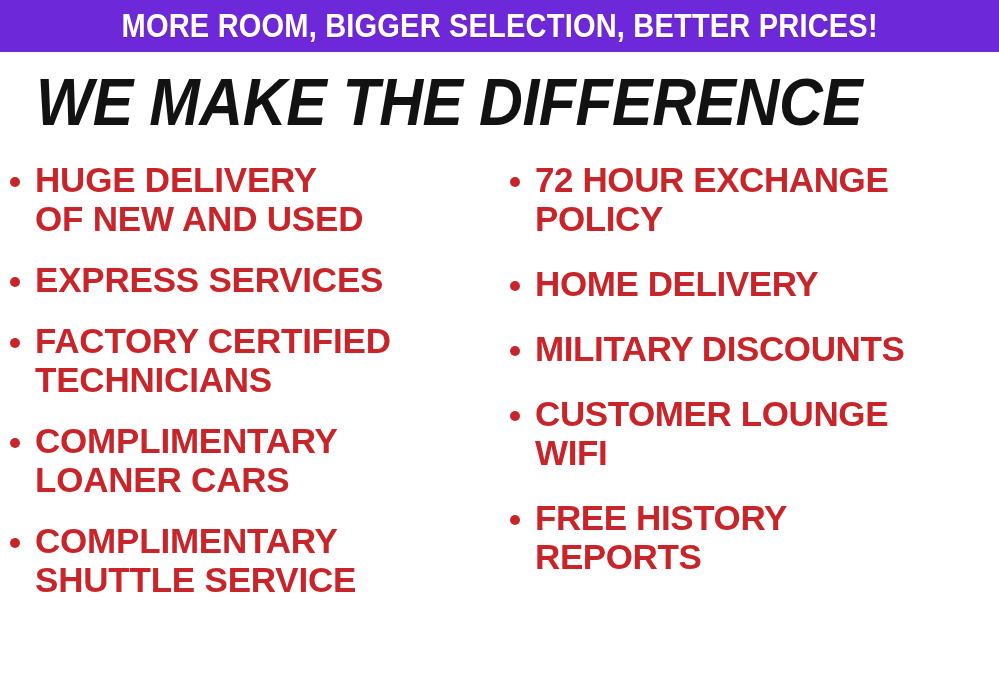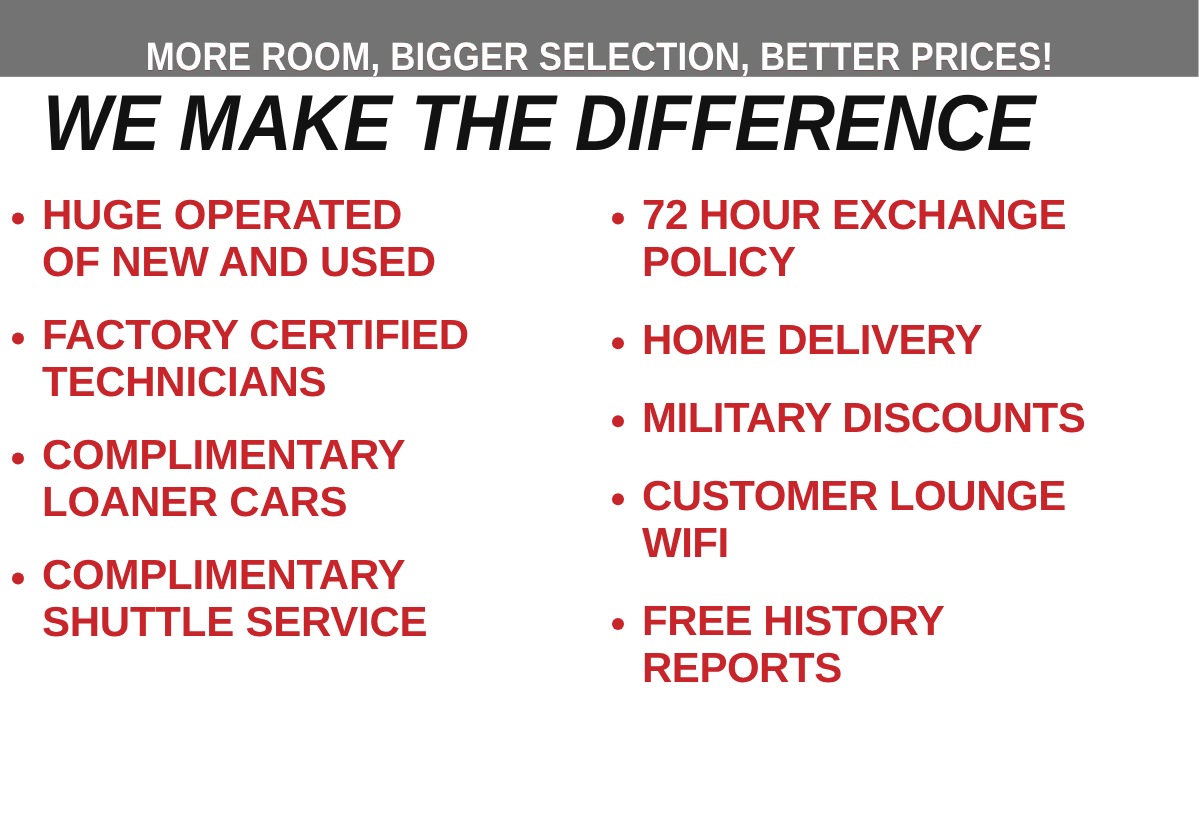--- a/index.html
+++ b/index.html
@@ -18,24 +18,24 @@
     background: #ffffff;
     overflow: hidden;
   }
 
   
   .top-banner {
     position: absolute;
     left: 0;
     top: 0;
     width: 999px;
-    height: 64px;
-    background: #737373;
+    height: 52px;
+    background: #6d28d9;
     display: flex;
-    align-items: flex-end;
+    align-items: center;
     justify-content: center;
     box-sizing: border-box;
   }
   .top-banner-text {
     color: #ffffff;
     font-family: "Liberation Sans", "DejaVu Sans", sans-serif;
     font-weight: bold;
     font-size: 33px;
     line-height: 34px;
     letter-spacing: 0.2px;
@@ -123,22 +123,26 @@
 
   <div class="headline">
     <span class="headline-text">WE MAKE THE DIFFERENCE</span>
   </div>
 
   <div class="features">
 
     <div class="feature-col col-left">
       <div class="feature-item">
         <span class="bullet-dot"></span>
-        <span class="feature-label">HUGE OPERATED
+        <span class="feature-label">HUGE DELIVERY
 OF NEW AND USED</span>
+      </div>
+      <div class="feature-item">
+        <span class="bullet-dot"></span>
+        <span class="feature-label">EXPRESS SERVICES</span>
       </div>
       <div class="feature-item">
         <span class="bullet-dot"></span>
         <span class="feature-label">FACTORY CERTIFIED
 TECHNICIANS</span>
       </div>
       <div class="feature-item">
         <span class="bullet-dot"></span>
         <span class="feature-label">COMPLIMENTARY
 LOANER CARS</span>

